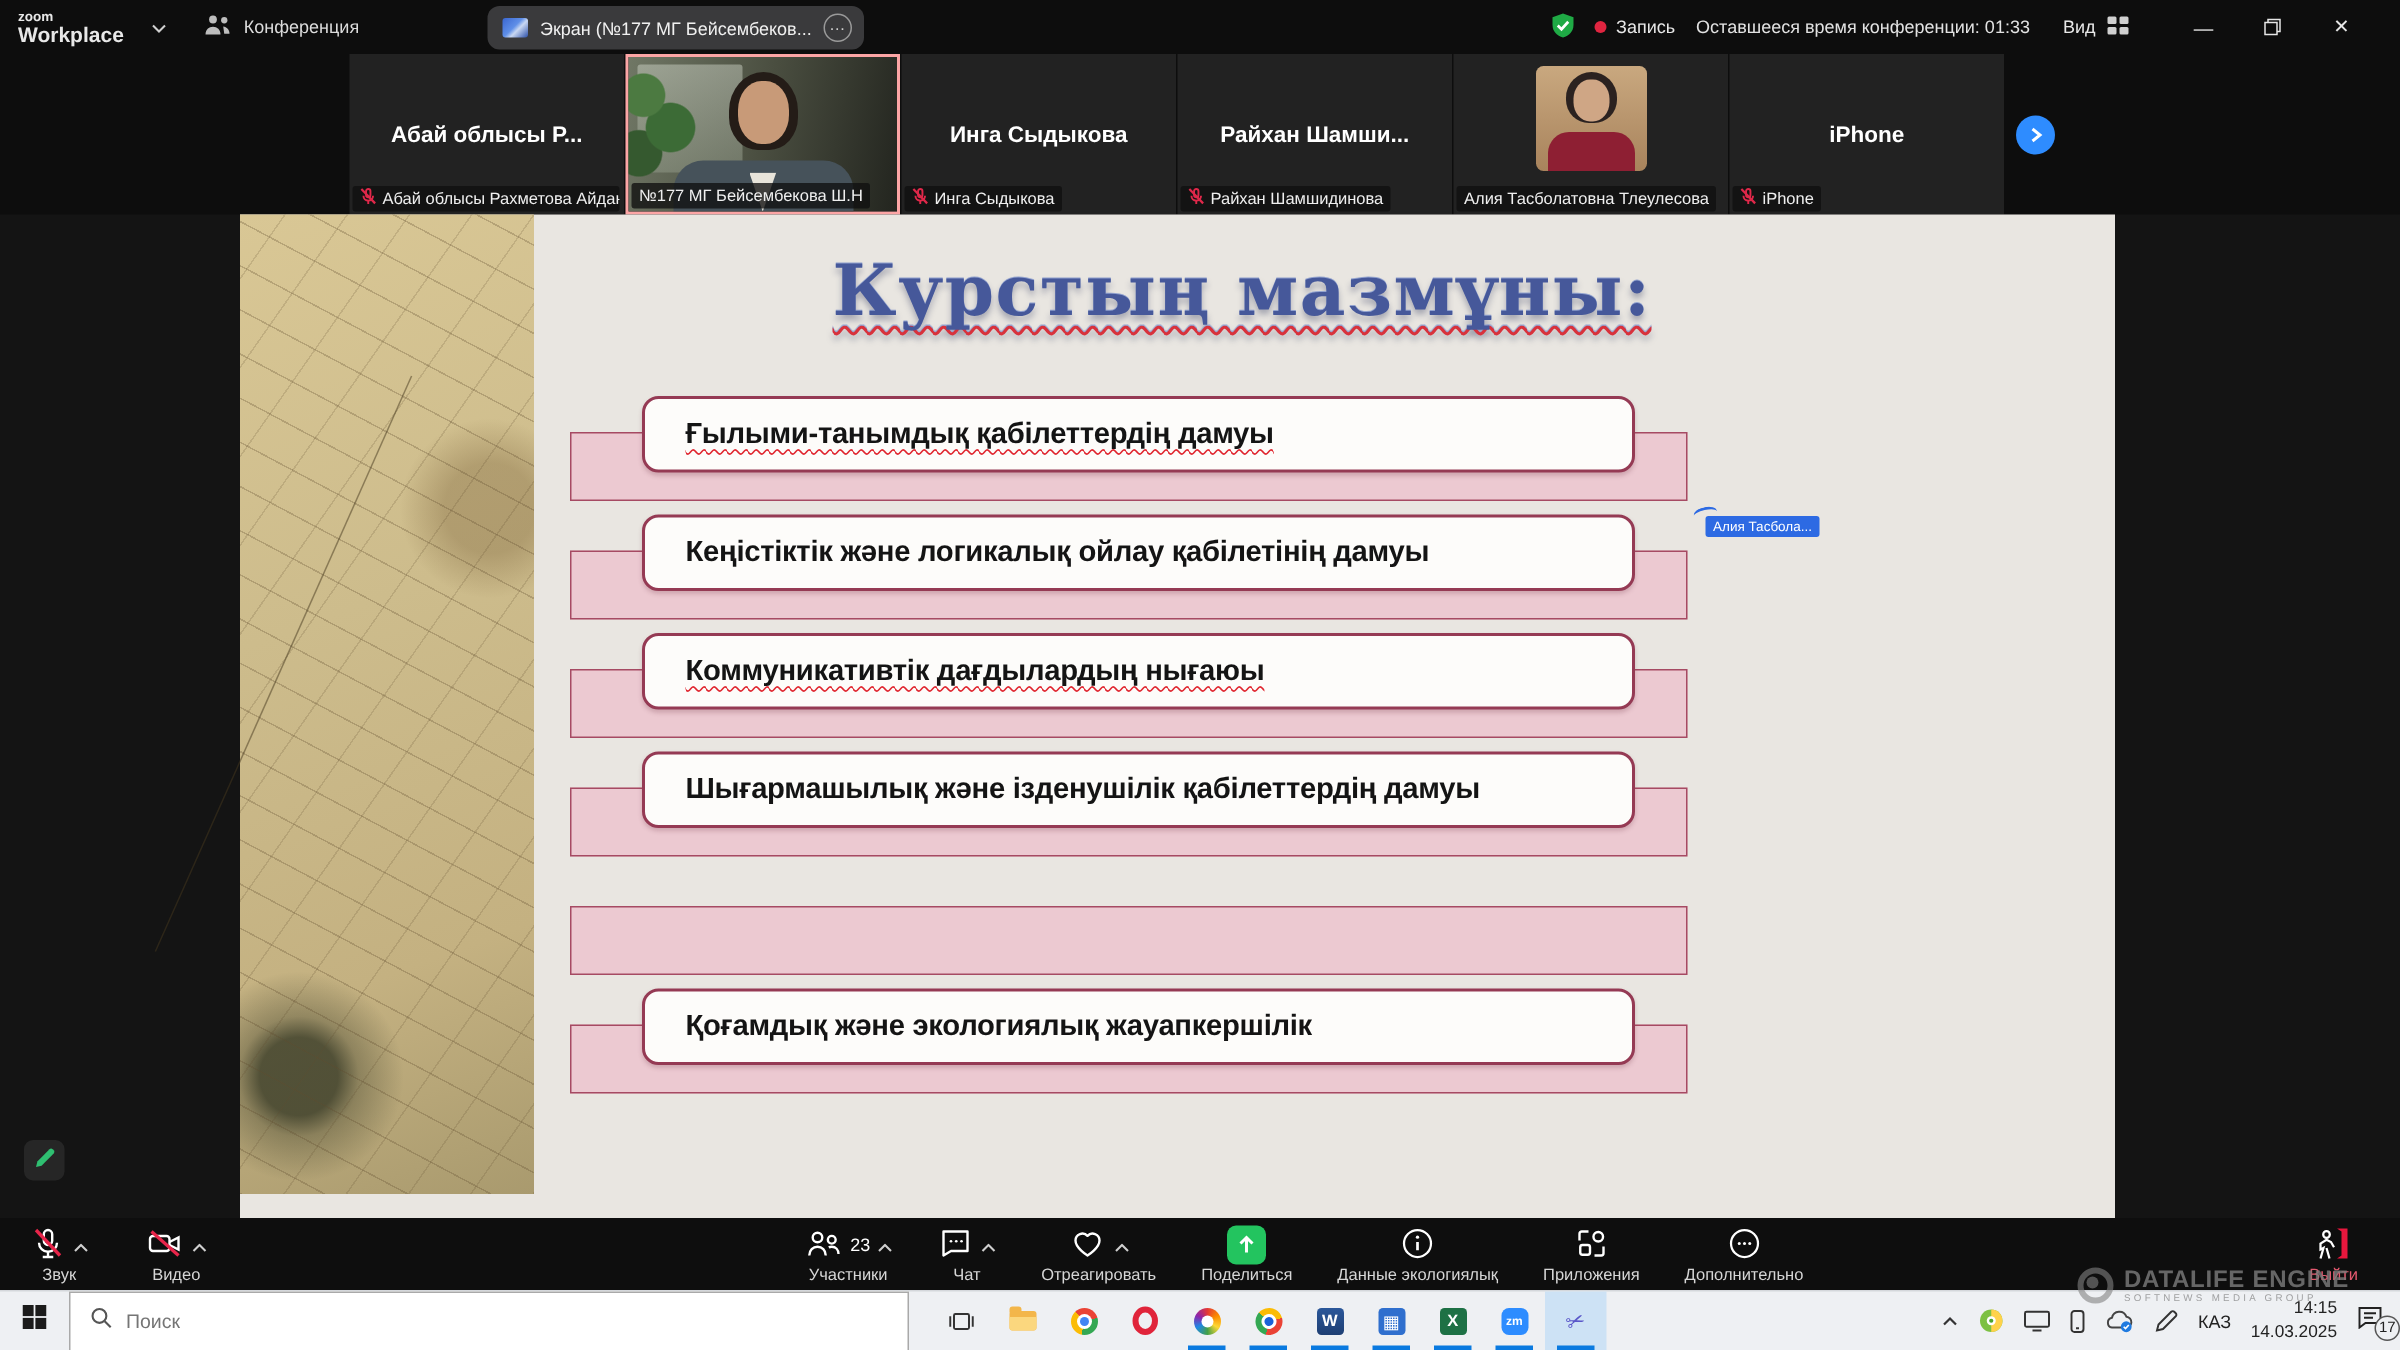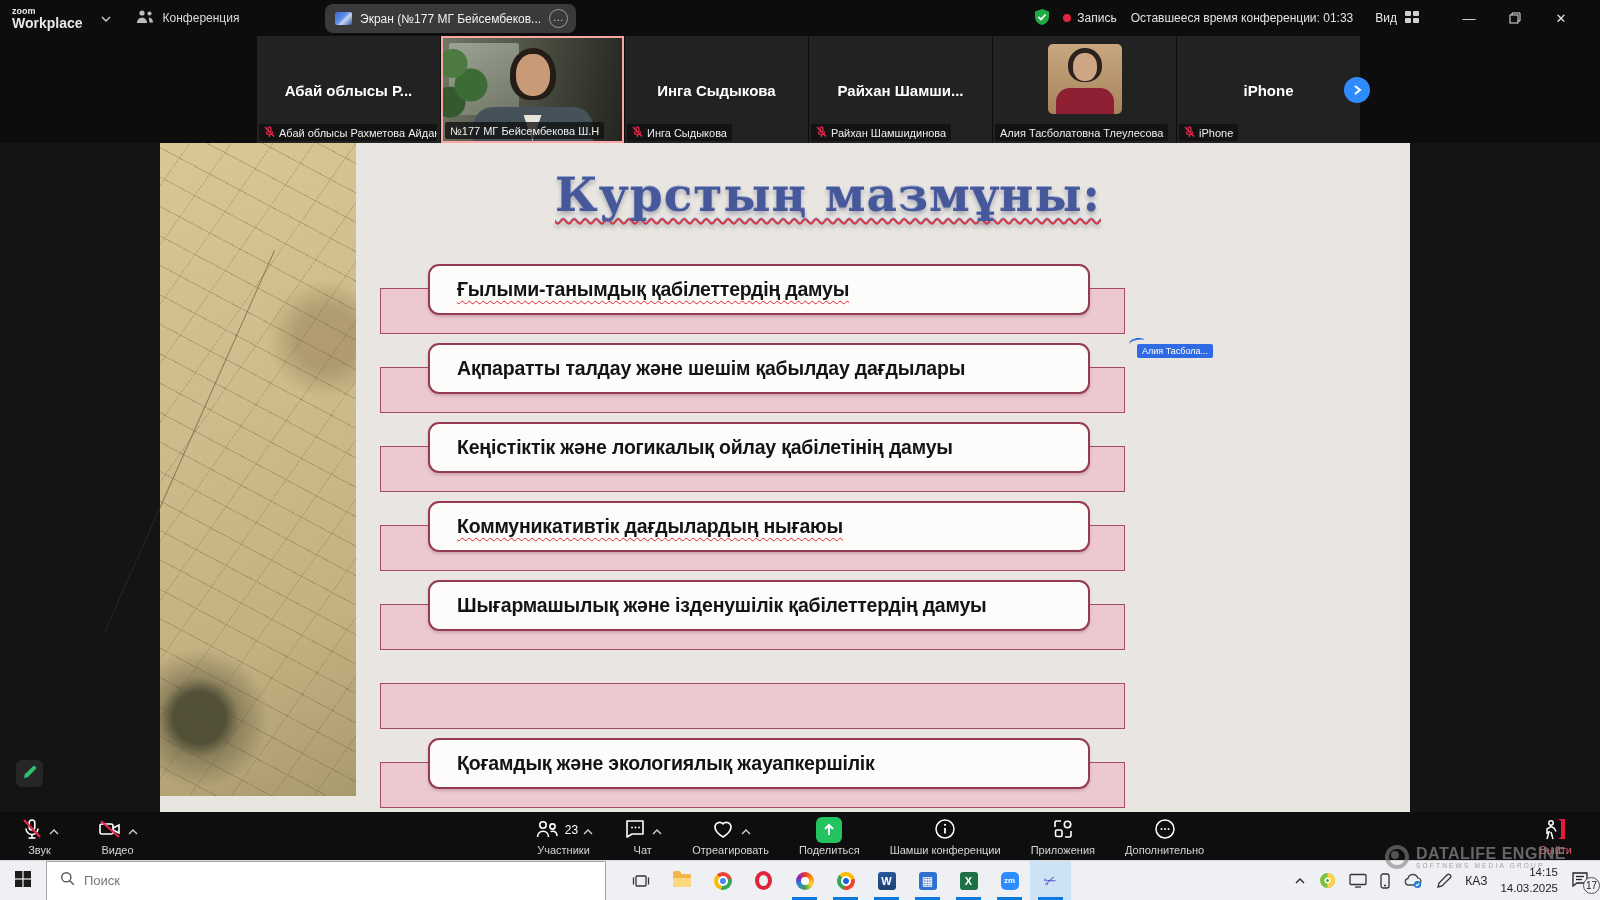--- a/index.html
+++ b/index.html
@@ -24,21 +24,21 @@
   .top-right { position:absolute; right:16px; top:0; height:36px; display:flex; align-items:center; }
   .rec { display:flex; align-items:center; gap:6px; margin:0 14px 0 12px; }
   .rec-dot { width:8px; height:8px; border-radius:50%; background:#e02540; }
   .time-left { color:#e2e2e2; margin-right:22px; }
   .view-btn { display:flex; align-items:center; gap:7px; margin-right:26px; }
   .winbtn { width:46px; height:36px; display:flex; align-items:center; justify-content:center;
             color:#e6e6e6; font-size:13px; }
 
   
   .filmstrip { position:absolute; left:0; top:36px; width:1600px; height:107px; background:#0d0d0d; }
-  .tile { position:absolute; top:0; height:107px; width:183px; background:#222; overflow:hidden;margin-left:24px; }
+  .tile { position:absolute; top:0; height:107px; width:183px; background:#222; overflow:hidden; }
   .tile .center-name { position:absolute; left:0; right:0; top:50%; transform:translateY(-50%);
                        text-align:center; color:#fff; font-weight:bold; font-size:15px; }
   .tag { position:absolute; left:2px; bottom:2px; max-width:97%; height:17px; background:rgba(15,15,15,.78);
          border-radius:2px; display:flex; align-items:center; gap:4px; padding:0 5px;
          color:#efefef; font-size:11px; white-space:nowrap; overflow:hidden; }
   .tile.video { border:2px solid #fca5a5;text-align:right; }
   .scene { position:absolute; inset:0; background:linear-gradient(100deg,#707765 0%,#4a4e40 50%,#23251f 100%); }
   .scene .win { position:absolute; left:6px; top:5px; width:70px; height:72px;
                 background:linear-gradient(#d6dccf,#9aa391); opacity:.45; border-radius:2px; }
   .scene .plant { position:absolute; left:-8px; top:4px; width:60px; height:86px;
@@ -315,26 +315,20 @@
       <div class="rows" id="slide-rows">
           <div class="row">
             <div class="shadowbox"></div>
             <div class="box">
               <span class="sq">Ғылыми-танымдық қабілеттердің дамуы</span>
             </div>
           </div>
           <div class="row">
             <div class="shadowbox"></div>
             <div class="box">
-              <span>Ақпаратты талдау және шешім қабылдау дағдылары</span>
-            </div>
-          </div>
-          <div class="row">
-            <div class="shadowbox"></div>
-            <div class="box">
               <span>Кеңістіктік және логикалық ойлау қабілетінің дамуы</span>
             </div>
           </div>
           <div class="row">
             <div class="shadowbox"></div>
             <div class="box">
               <span class="sq">Коммуникативтік дағдылардың нығаюы</span>
             </div>
           </div>
           <div class="row">
@@ -449,21 +443,21 @@
           <span class="lbl">Поделиться</span>
         </button>
         <button class="tbtn">
           <div class="icrow">
             <span><svg width="24" height="24" viewBox="0 0 24 24" fill="none" stroke="#fff" stroke-width="1.5">
                 <circle cx="12" cy="12" r="9"></circle>
                 <line x1="12" y1="11" x2="12" y2="16.5" stroke-width="1.8"></line>
                 <circle cx="12" cy="7.8" r="1.1" fill="#fff" stroke="none"></circle>
               </svg></span>
           </div>
-          <span class="lbl">Шамши конференции</span>
+          <span class="lbl">Данные экологиялық</span>
         </button>
         <button class="tbtn">
           <div class="icrow">
             <span><svg width="24" height="24" viewBox="0 0 24 24" fill="none" stroke="#fff" stroke-width="1.6">
                 <path d="M10 4H5.5A1.5 1.5 0 0 0 4 5.5V10"></path>
                 <circle cx="16.5" cy="7.5" r="3.2"></circle>
                 <rect x="4.5" y="13" width="6.5" height="6.5" rx="1.5"></rect>
                 <path d="M14 20h4.5a1.5 1.5 0 0 0 1.5-1.5V14"></path>
               </svg></span>
           </div>

